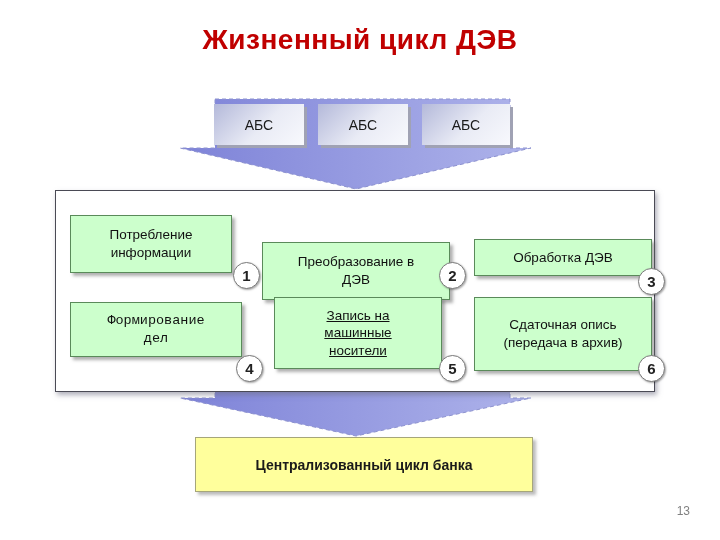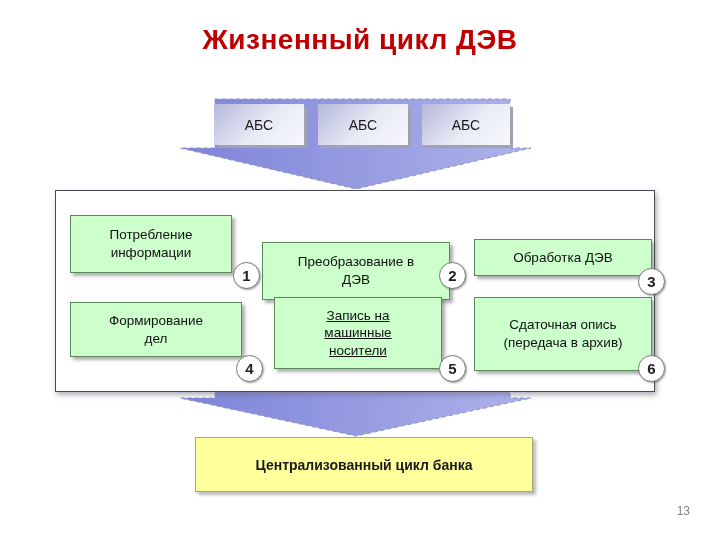--- a/index.html
+++ b/index.html
@@ -82,21 +82,21 @@
 
   <div class="stage" style="left:70px;top:215px;width:162px;height:58px;">
     <span>Потребление информации</span>
   </div>
   <div class="stage" style="left:262px;top:214px;width:188px;height:58px;margin-top:28px;">
     <span>Преобразование в ДЭВ</span>
   </div>
   <div class="stage" style="left:474px;top:227px;width:178px;height:37px;margin-top:12px;">
     <span>Обработка ДЭВ</span>
   </div>
-  <div class="stage" style="left:70px;top:302px;width:172px;height:55px;padding:4px 30px;">
+  <div class="stage" style="left:70px;top:302px;width:172px;height:55px;padding:4px 30px;font-family:Liberation Mono, monospace;">
     <span>Формирование дел</span>
   </div>
   <div class="stage" style="left:274px;top:297px;width:168px;height:72px;text-decoration:underline;">
     <span>Запись на машинные носители</span>
   </div>
   <div class="stage" style="left:474px;top:297px;width:178px;height:74px;">
     <span>Сдаточная опись (передача в архив)</span>
   </div>
 
   <div class="badge" style="left:233px;top:262px;">

